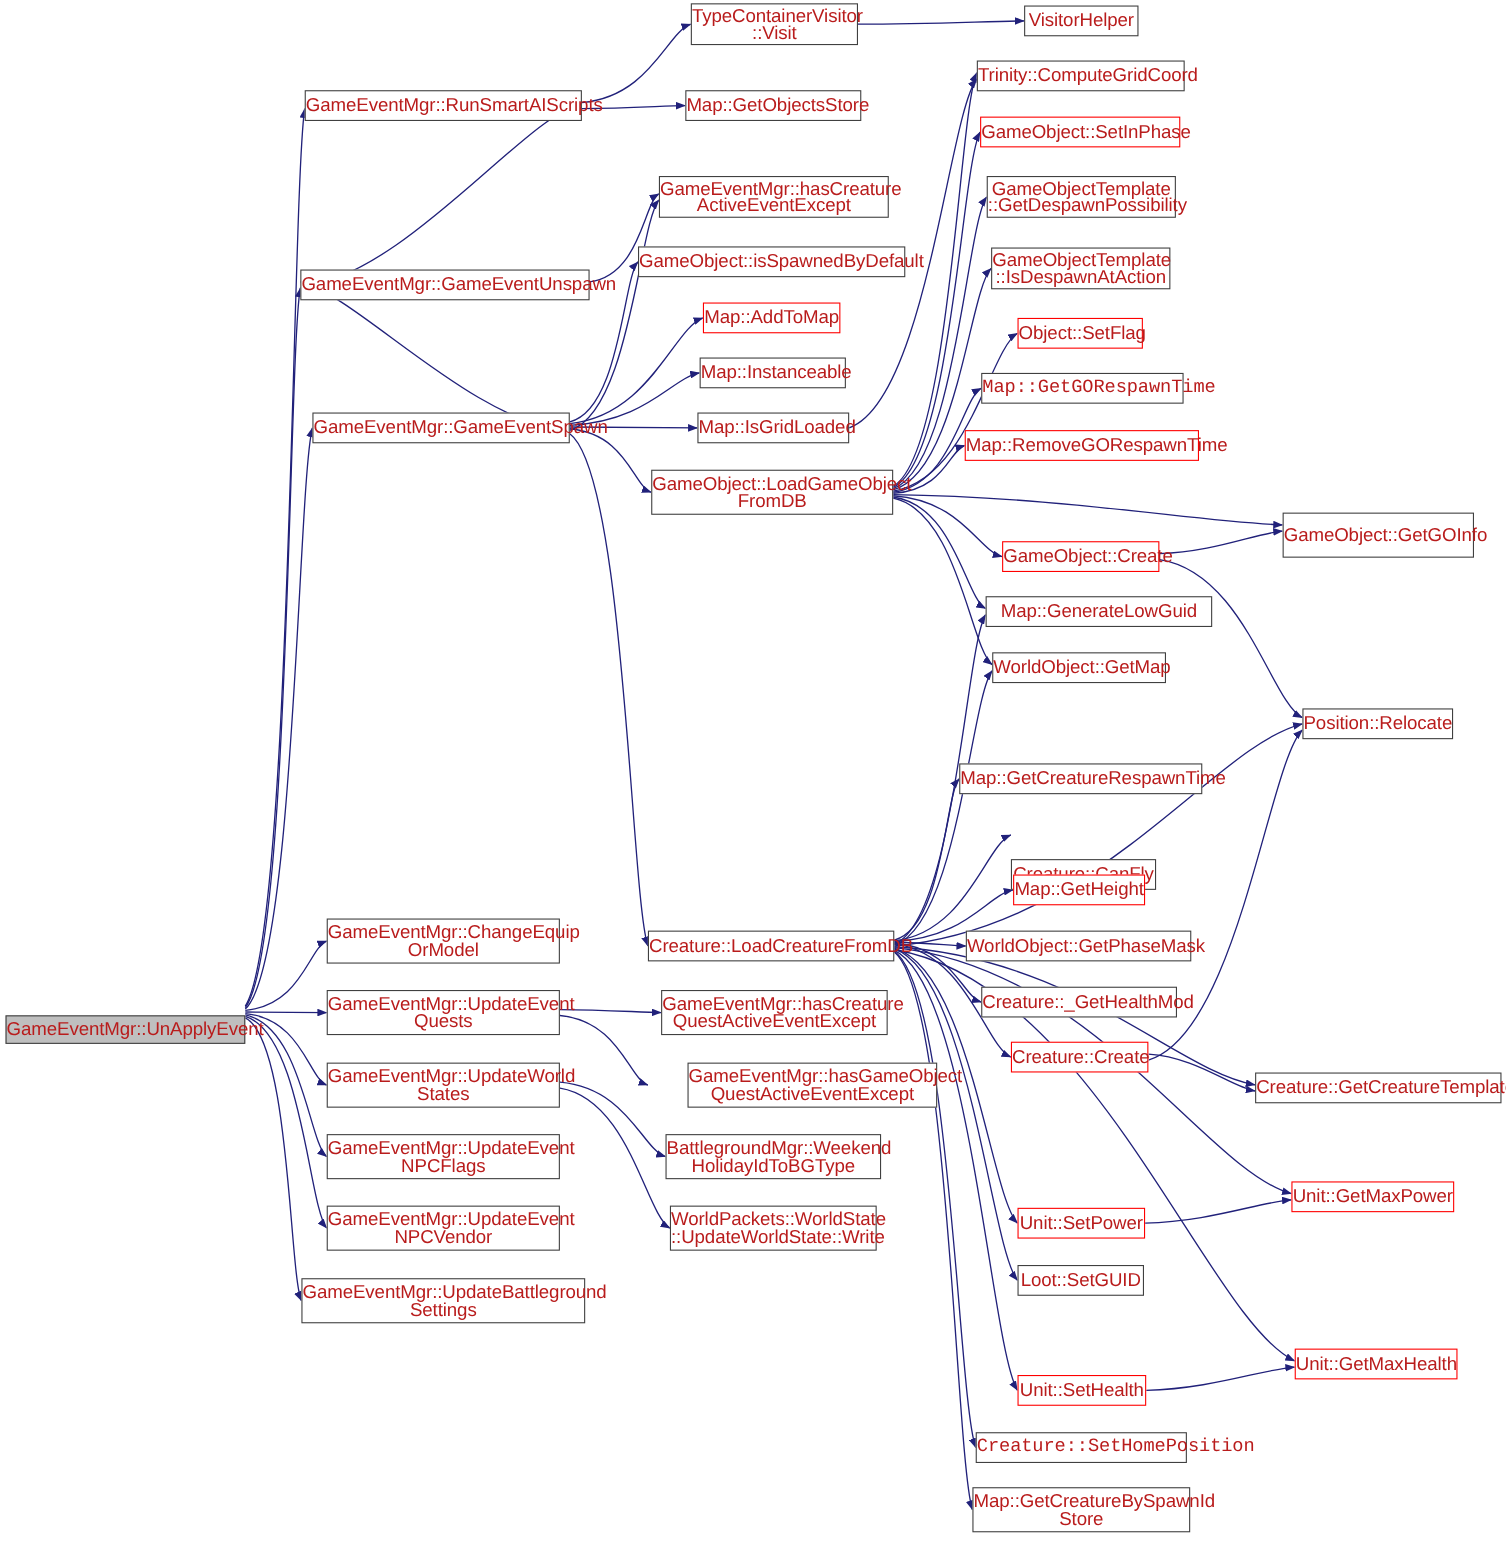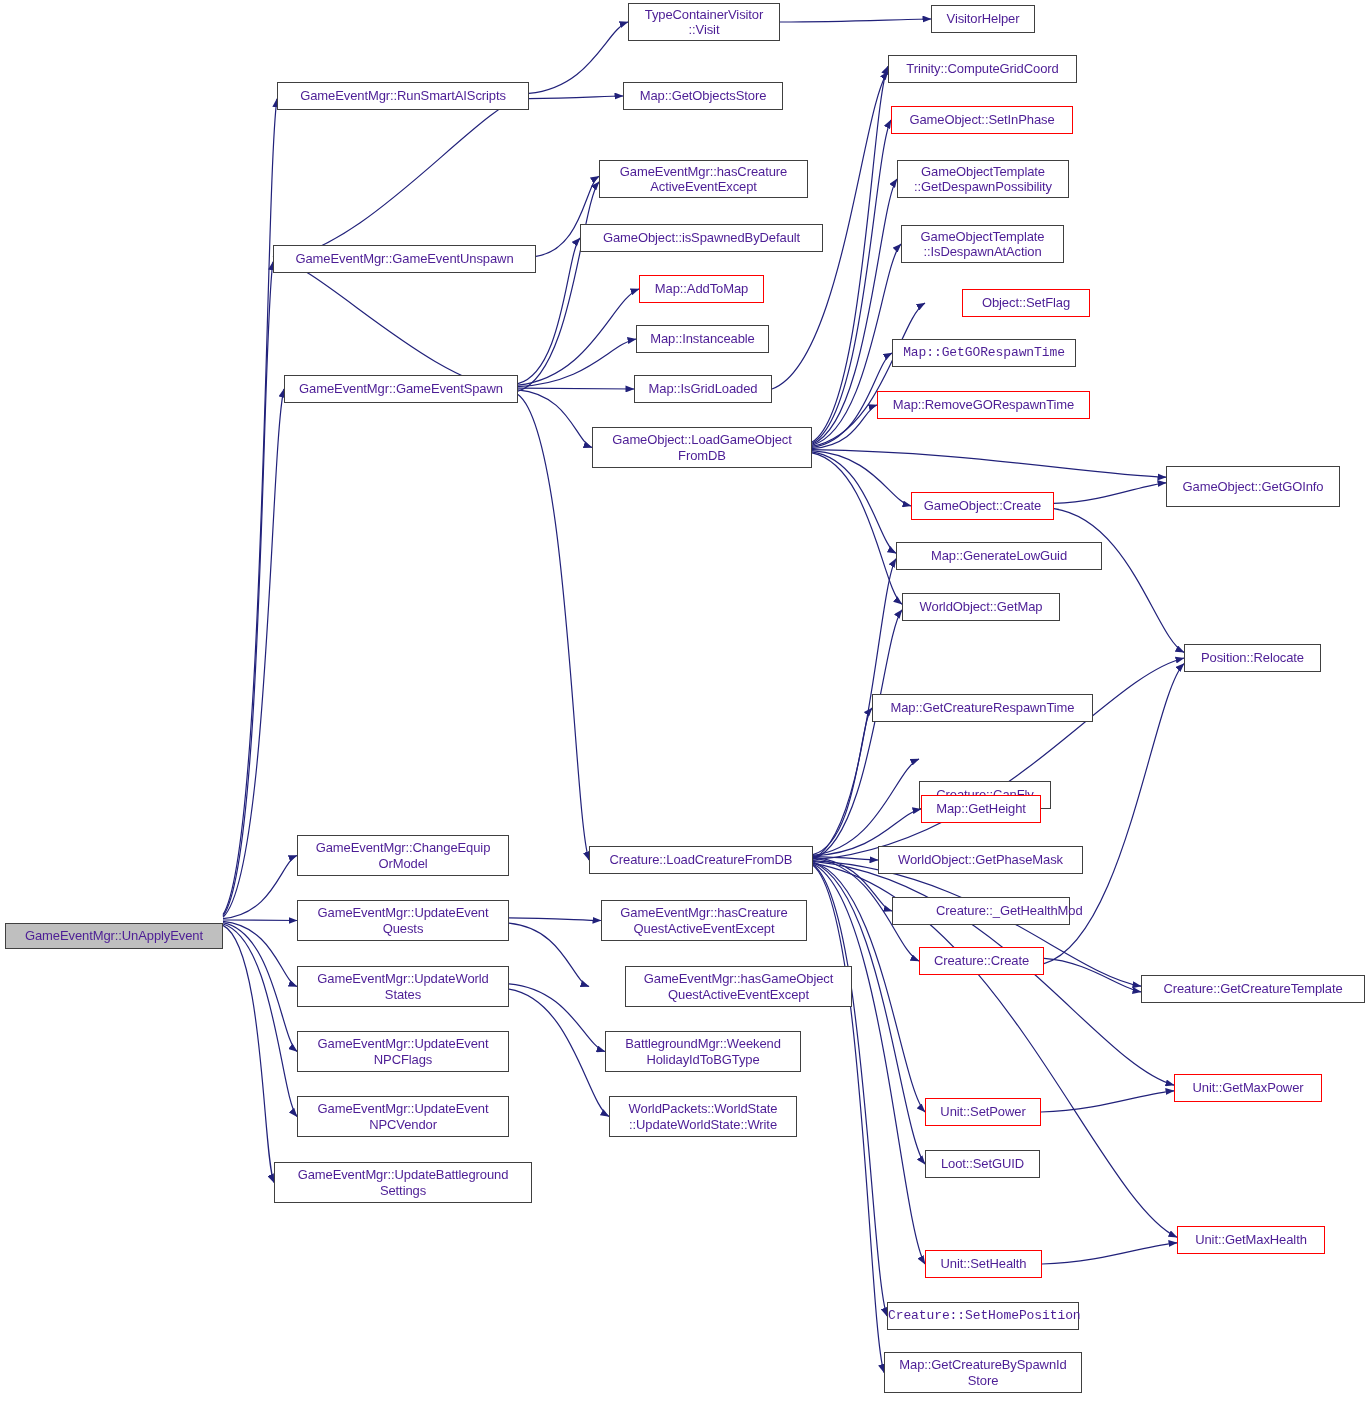--- a/index.html
+++ b/index.html
@@ -25,22 +25,22 @@
   }
   .node {
     position: absolute;
     box-sizing: border-box;
     display: flex;
     align-items: center;
     justify-content: center;
     text-align: center;
     background: #ffffff;
     border: 1px solid #404040;
-    color: #4c1d95;
-    font-size: 13px;
+    color: #b91c1c;
+    font-size: 17px;
     line-height: 15.5px;
     letter-spacing: -0.1px;
     white-space: pre-line;
     z-index: 5;
   }
   .node.red {
     border-color: #ff0000;
   }
   .node.highlight {
     background: #bfbfbf;
@@ -136,42 +136,42 @@
       <div class="node" style="left: 888px; top: 55px; width: 189px; height: 28px;"><span class="node-label">Trinity::ComputeGridCoord</span></div>
       <div class="node red" style="left: 891px; top: 106px; width: 182px; height: 28px;"><span class="node-label">GameObject::SetInPhase</span></div>
       <div class="node" style="left: 897px; top: 160px; width: 172px; height: 38px;"><span class="node-label">GameObjectTemplate
 ::GetDespawnPossibility</span></div>
       <div class="node" style="left: 599px; top: 160px; width: 209px; height: 38px;"><span class="node-label">GameEventMgr::hasCreature
 ActiveEventExcept</span></div>
       <div class="node" style="left: 901px; top: 225px; width: 163px; height: 38px;"><span class="node-label">GameObjectTemplate
 ::IsDespawnAtAction</span></div>
       <div class="node" style="left: 273px; top: 245px; width: 263px; height: 28px;"><span class="node-label">GameEventMgr::GameEventUnspawn</span></div>
       <div class="node" style="left: 580px; top: 224px; width: 243px; height: 28px;"><span class="node-label">GameObject::isSpawnedByDefault</span></div>
-      <div class="node red" style="left: 962px; top: 289px; width: 128px; height: 28px;"><span class="node-label">Object::SetFlag</span></div>
+      <div class="node red" style="left: 925px; top: 289px; width: 114px; height: 28px;"><span class="node-label">Object::SetFlag</span></div>
       <div class="node red" style="left: 639px; top: 275px; width: 125px; height: 28px;"><span class="node-label">Map::AddToMap</span></div>
       <div class="node" style="left: 892px; top: 339px; width: 184px; height: 28px; font-family: Liberation Mono, monospace;"><span class="node-label">Map::GetGORespawnTime</span></div>
       <div class="node" style="left: 636px; top: 325px; width: 133px; height: 28px;"><span class="node-label">Map::Instanceable</span></div>
       <div class="node red" style="left: 877px; top: 391px; width: 213px; height: 28px;"><span class="node-label">Map::RemoveGORespawnTime</span></div>
       <div class="node" style="left: 284px; top: 375px; width: 234px; height: 28px;"><span class="node-label">GameEventMgr::GameEventSpawn</span></div>
       <div class="node" style="left: 634px; top: 375px; width: 138px; height: 28px;"><span class="node-label">Map::IsGridLoaded</span></div>
       <div class="node" style="left: 592px; top: 427px; width: 220px; height: 41px;"><span class="node-label">GameObject::LoadGameObject
 FromDB</span></div>
       <div class="node" style="left: 1166px; top: 466px; width: 174px; height: 41px;"><span class="node-label">GameObject::GetGOInfo</span></div>
       <div class="node red" style="left: 911px; top: 492px; width: 143px; height: 28px;"><span class="node-label">GameObject::Create</span></div>
       <div class="node" style="left: 896px; top: 542px; width: 206px; height: 28px;"><span class="node-label">Map::GenerateLowGuid</span></div>
       <div class="node" style="left: 902px; top: 593px; width: 158px; height: 28px;"><span class="node-label">WorldObject::GetMap</span></div>
       <div class="node" style="left: 1184px; top: 644px; width: 137px; height: 28px;"><span class="node-label">Position::Relocate</span></div>
       <div class="node" style="left: 872px; top: 694px; width: 221px; height: 28px;"><span class="node-label">Map::GetCreatureRespawnTime</span></div>
       <div class="node" style="left: 919px; top: 745px; width: 132px; height: 28px; margin-top: 36px;"><span class="node-label">Creature::CanFly</span></div>
       <div class="node red" style="left: 921px; top: 795px; width: 120px; height: 28px;"><span class="node-label">Map::GetHeight</span></div>
       <div class="node" style="left: 297px; top: 835px; width: 212px; height: 41px;"><span class="node-label">GameEventMgr::ChangeEquip
 OrModel</span></div>
       <div class="node" style="left: 589px; top: 846px; width: 224px; height: 28px;"><span class="node-label">Creature::LoadCreatureFromDB</span></div>
       <div class="node" style="left: 878px; top: 846px; width: 205px; height: 28px;"><span class="node-label">WorldObject::GetPhaseMask</span></div>
-      <div class="node" style="left: 892px; top: 897px; width: 178px; height: 28px; padding-left: 43px;"><span class="node-label">Creature::_GetHealthMod</span></div>
+      <div class="node" style="left: 892px; top: 897px; width: 178px; height: 28px;"><span class="node-label">Creature::_GetHealthMod</span></div>
       <div class="node" style="left: 297px; top: 900px; width: 212px; height: 41px;"><span class="node-label">GameEventMgr::UpdateEvent
 Quests</span></div>
       <div class="node" style="left: 601px; top: 900px; width: 206px; height: 41px;"><span class="node-label">GameEventMgr::hasCreature
 QuestActiveEventExcept</span></div>
       <div class="node highlight" style="left: 5px; top: 907px; width: 218px; height: 26px; margin-top: 16px;"><span class="node-label">GameEventMgr::UnApplyEvent</span></div>
       <div class="node red" style="left: 919px; top: 947px; width: 125px; height: 28px;"><span class="node-label">Creature::Create</span></div>
       <div class="node" style="left: 1141px; top: 975px; width: 224px; height: 28px;"><span class="node-label">Creature::GetCreatureTemplate</span></div>
       <div class="node" style="left: 297px; top: 966px; width: 212px; height: 41px;"><span class="node-label">GameEventMgr::UpdateWorld
 States</span></div>
       <div class="node" style="left: 589px; top: 966px; width: 227px; height: 41px; margin-left: 36px;"><span class="node-label">GameEventMgr::hasGameObject

